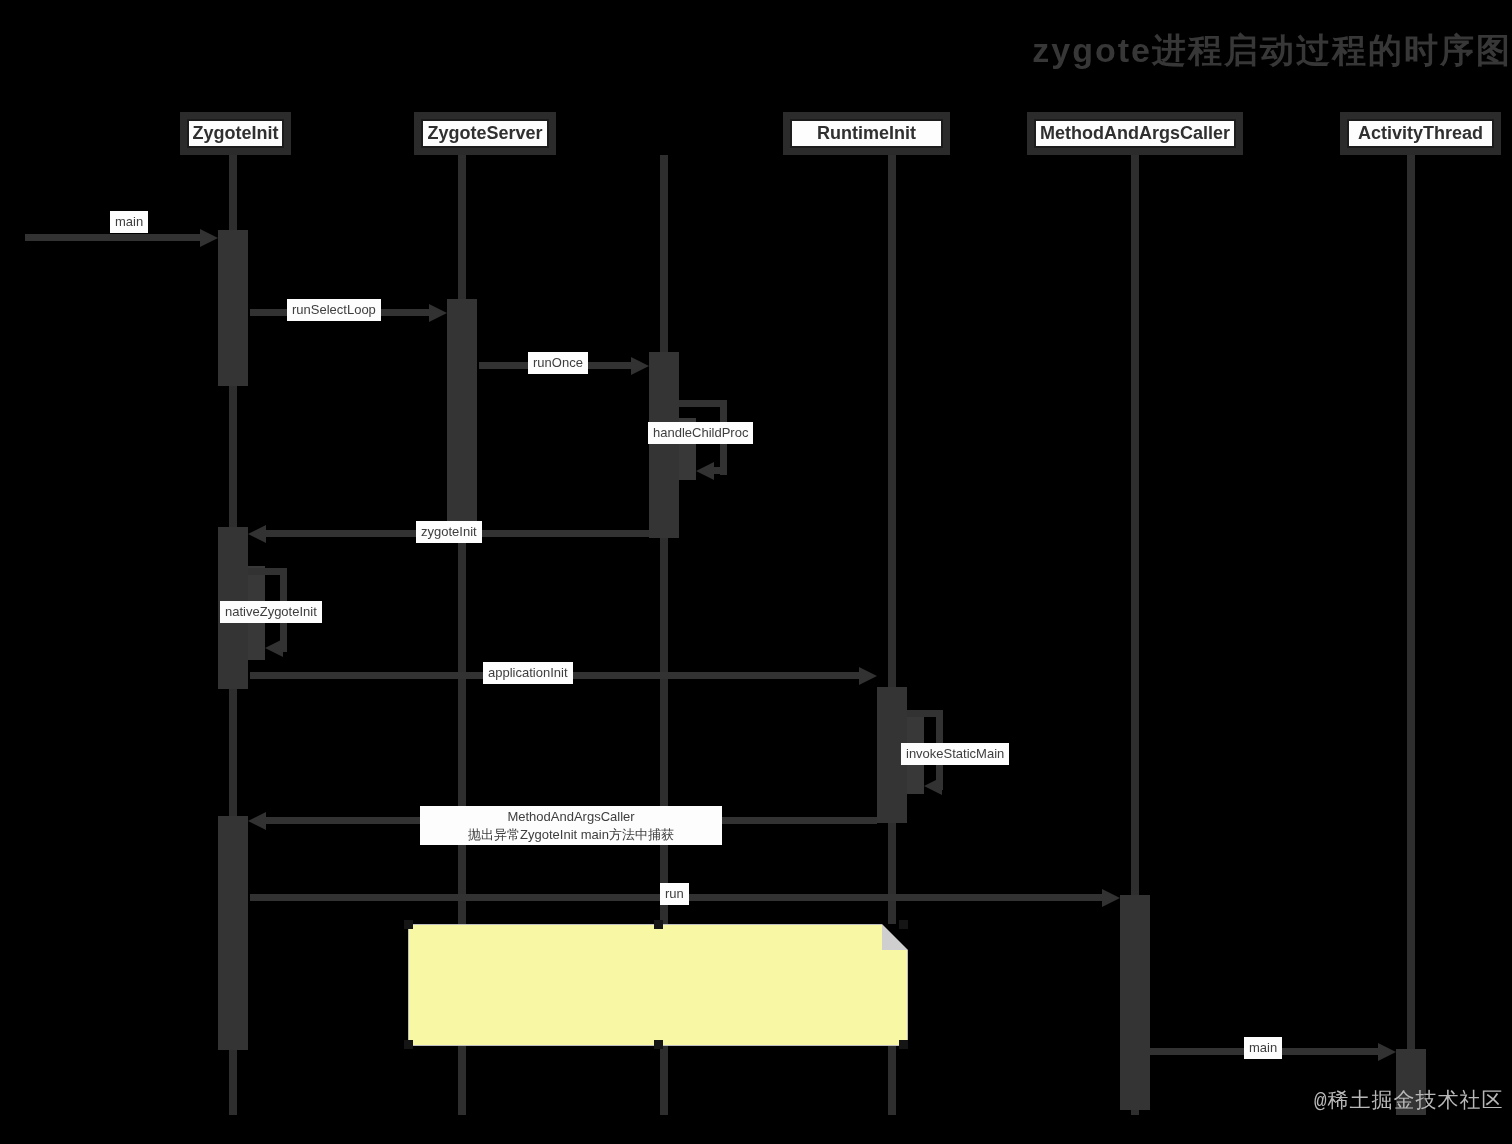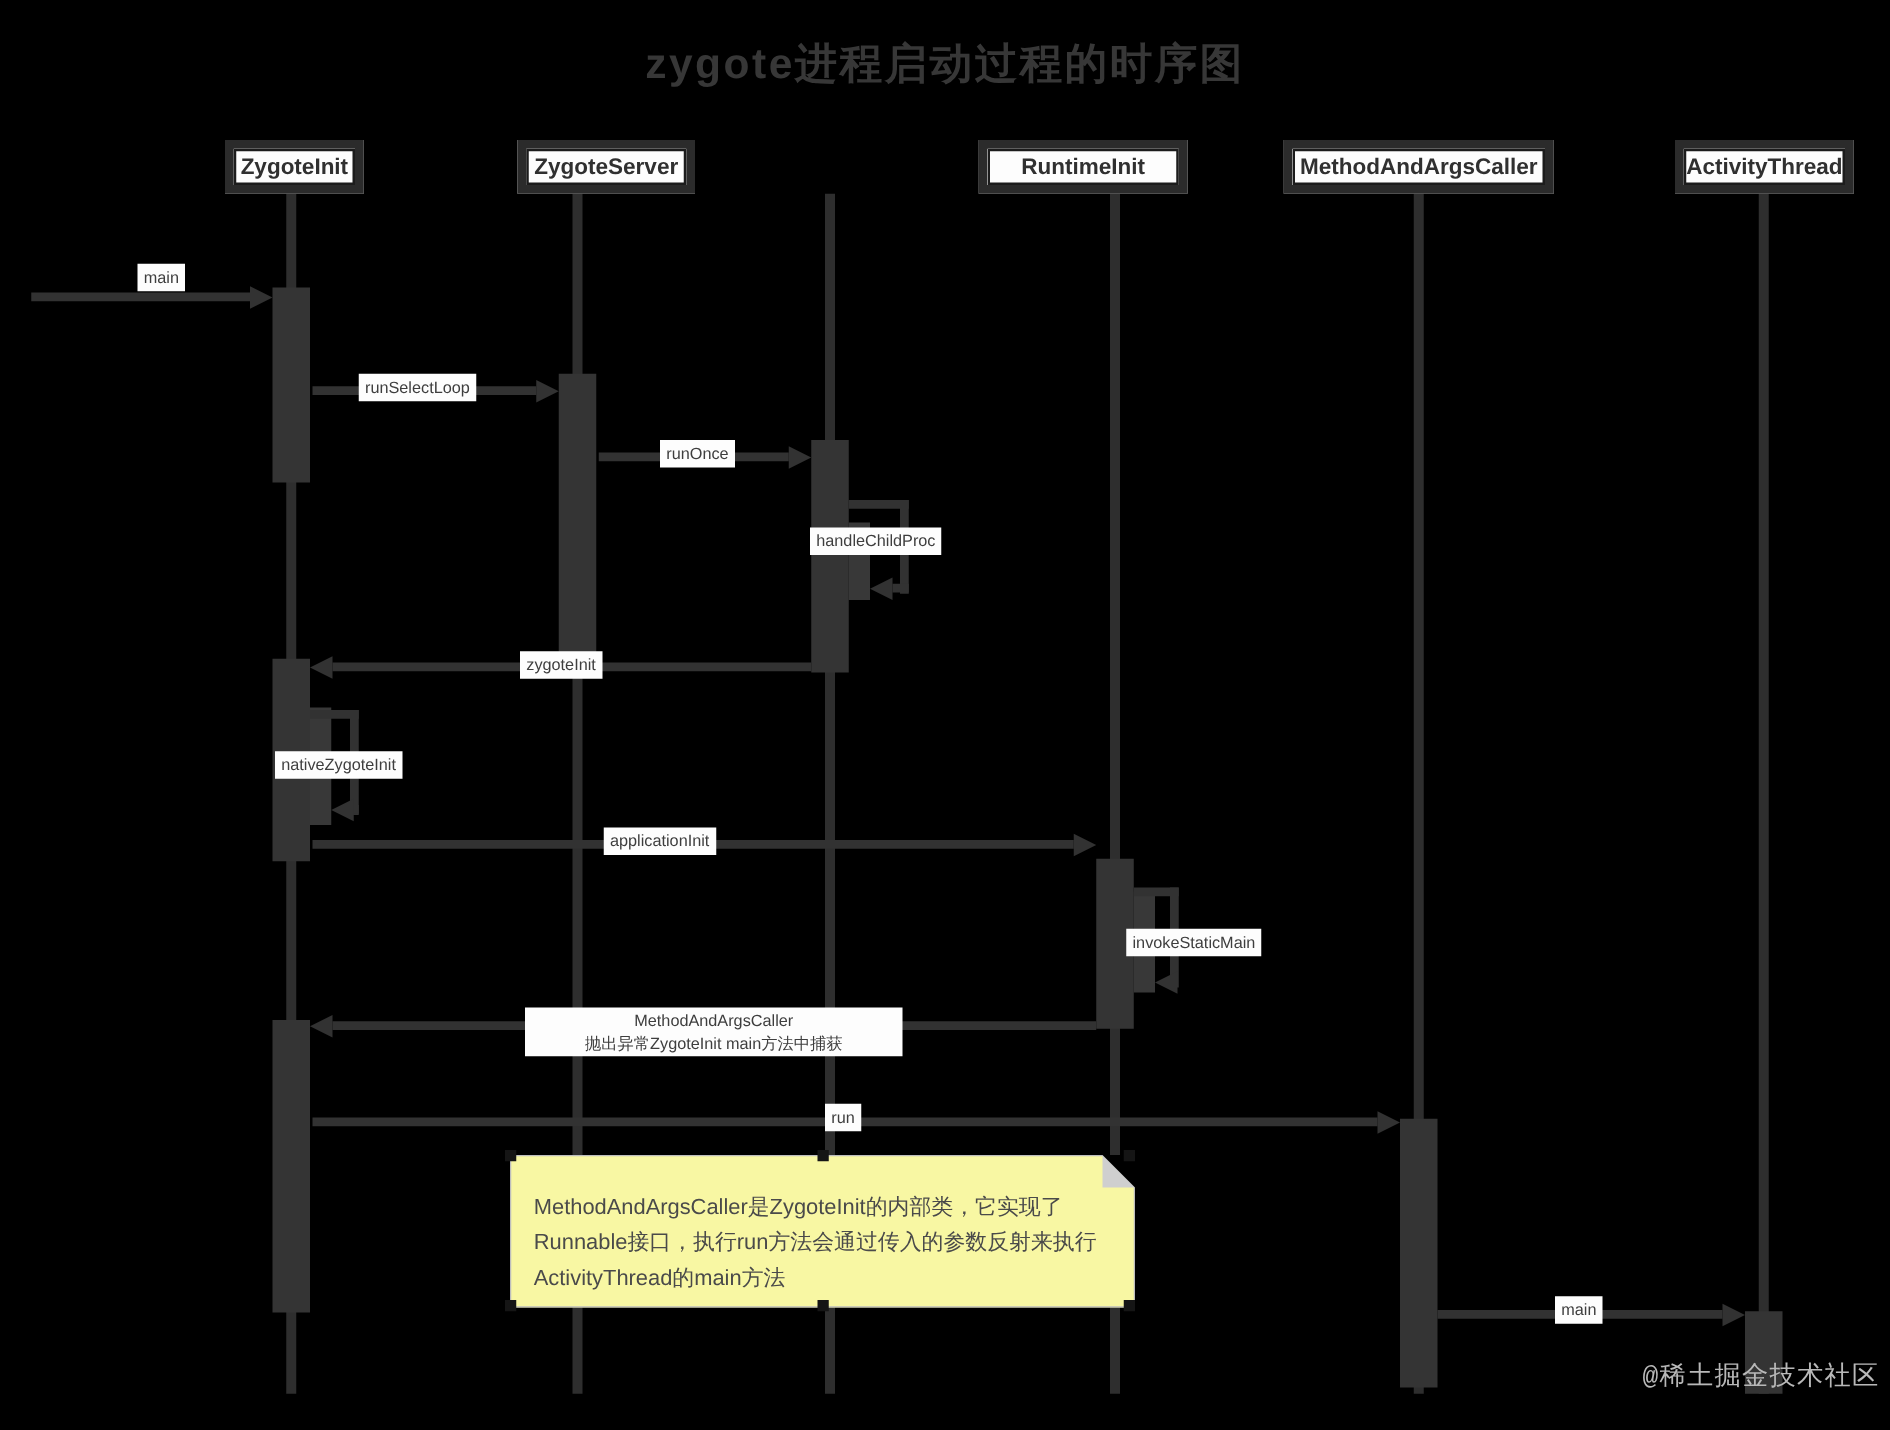--- a/index.html
+++ b/index.html
@@ -2,21 +2,21 @@
 <html style="--c-background: #000000; --c-line: #323232; --c-label_bg: #fdfdfd; --c-label_text: #3e3e3e; --c-title_text: #373737; --c-note_bg: #f8f7a3; --c-note_border: #bdbdbd; --c-note_text: #4a4a4a; --c-watermark_text: #b8b8b8;"><head>
 <meta charset="utf-8">
 <style>
   html,body{margin:0;padding:0;background:#000;}
   .stage{
     position:relative;width:1512px;height:1144px;overflow:hidden;
     background:var(--c-background,#000);
     font-family:"Liberation Sans","DejaVu Sans",sans-serif;
   }
   .title{
-    position:absolute;top:28px;left:0;width:100%;text-align:center;
+    position:absolute;top:28px;left:0;width:100%;text-align:right;
     font-size:34px;font-weight:bold;color:var(--c-title_text,#373737);
     letter-spacing:2px;
   }
   
   .pbox{
     position:absolute;top:112px;height:43px;box-sizing:border-box;
     background:var(--c-label_bg,#fdfdfd);
     border:7px solid #2b2b2b;
     box-shadow:inset 0 0 0 2px #1c1c1c;
     display:flex;align-items:center;justify-content:center;
@@ -96,21 +96,21 @@
     </div>
   <div class="pbox" style="left:414px;width:142px">
       <span>ZygoteServer</span>
     </div>
   <div class="pbox" style="left:783px;width:167px">
       <span>RuntimeInit</span>
     </div>
   <div class="pbox" style="left:1027px;width:216px">
       <span>MethodAndArgsCaller</span>
     </div>
-  <div class="pbox" style="left:1340px;width:143px">
+  <div class="pbox" style="left:1340px;width:161px">
       <span>ActivityThread</span>
     </div>
 
   <div class="act" style="left:218px;top:230px;height:156px"></div>
   <div class="act" style="left:447px;top:299px;height:237px"></div>
   <div class="act" style="left:649px;top:352px;height:186px"></div>
   <div class="act nested" style="left:679px;top:418px;height:62px"></div>
   <div class="act" style="left:218px;top:527px;height:162px"></div>
   <div class="act nested" style="left:248px;top:566px;height:94px"></div>
   <div class="act" style="left:877px;top:687px;height:136px"></div>
@@ -166,21 +166,20 @@
   <div class="mline" style="left:250px;top:894px;width:852px"></div>
   <div class="ah-r" style="left:1102px;top:889px"></div>
   <div class="mlabel" style="left:660px;top:883px">run</div>
 
   <div class="mline" style="left:1150px;top:1048px;width:228px"></div>
   <div class="ah-r" style="left:1378px;top:1043px"></div>
   <div class="mlabel" style="left:1244px;top:1037px">main</div>
 
   <div class="note">
     <div class="note-fold"></div>
-    <div class="note-text">MethodAndArgsCaller是ZygoteInit的内部类，它实现了Runnable接口，执行run方法会通过传入的参数反射来执行ActivityThread的main方法</div>
   </div>
   <div class="handle" style="left:404px;top:920px"></div>
   <div class="handle" style="left:654px;top:920px"></div>
   <div class="handle" style="left:899px;top:920px"></div>
   <div class="handle" style="left:404px;top:1040px"></div>
   <div class="handle" style="left:654px;top:1040px"></div>
   <div class="handle" style="left:899px;top:1040px"></div>
 
   <div class="watermark">@稀土掘金技术社区</div>
 

